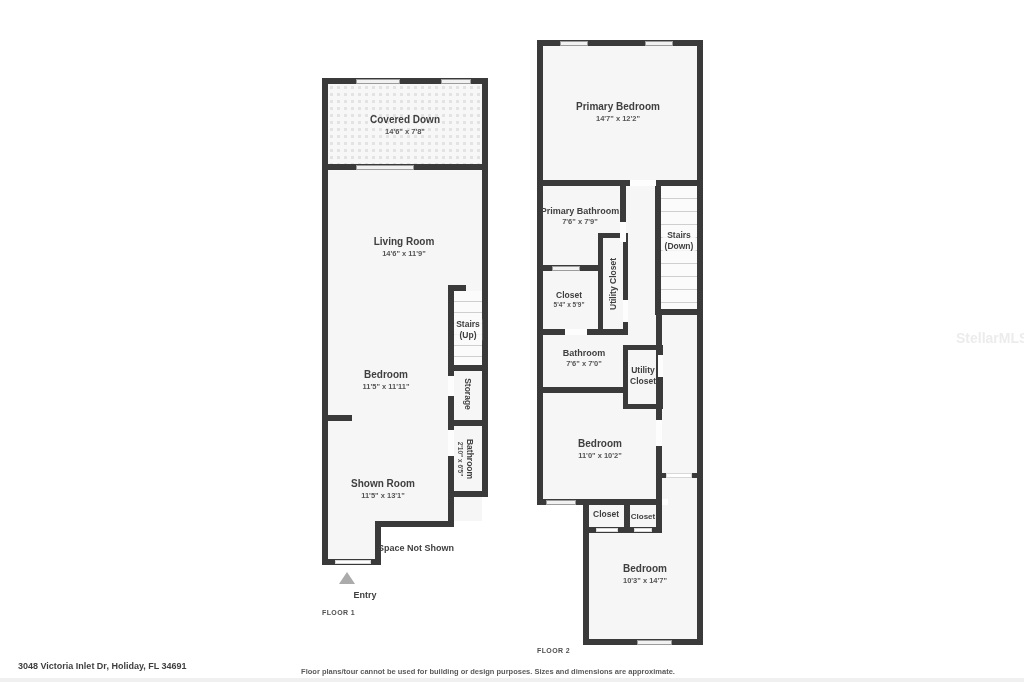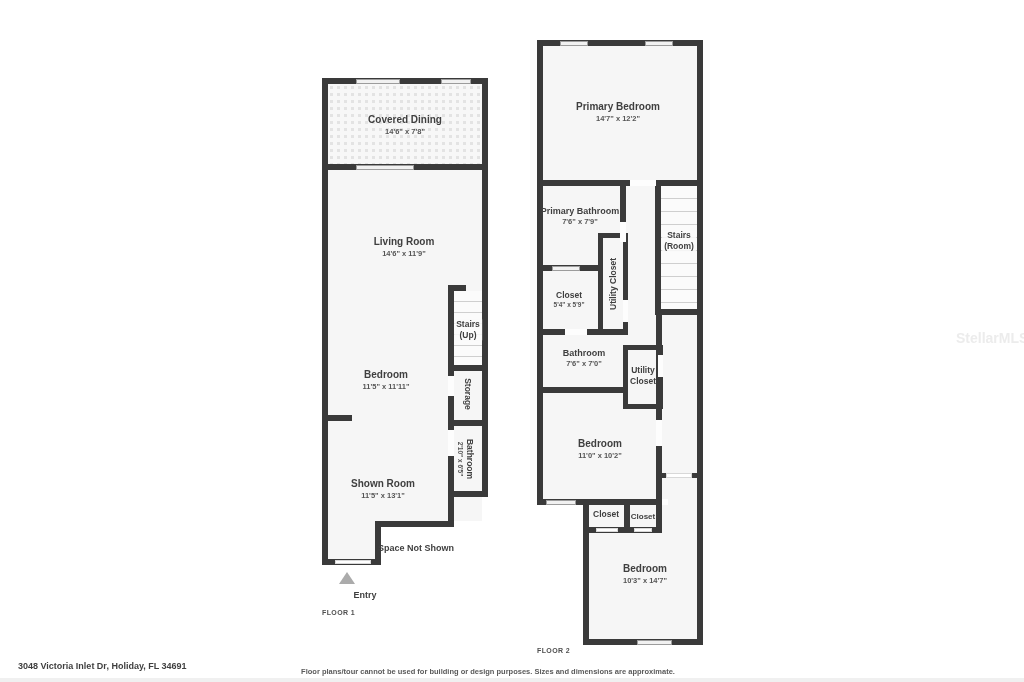--- a/index.html
+++ b/index.html
@@ -66,21 +66,21 @@
     <i class="win" style="left:356px;top:79px;width:44px;height:5px"></i>
     <i class="win" style="left:441px;top:79px;width:30px;height:5px"></i>
     <i class="win" style="left:356px;top:165px;width:58px;height:5px"></i>
     <i class="gap" style="left:448px;top:376px;width:6px;height:20px"></i>
     <i class="gap" style="left:448px;top:430px;width:6px;height:26px"></i>
     <i class="open" style="left:335px;top:560px;width:36px;height:4px"></i>
 
     <i class="treads" style="left:454px;top:291px;width:28px;height:74px"></i>
 
     <div class="lbl" style="left:405px;top:125px">
-      <div class="nm">Covered Dining</div>
+      <div class="nm">Covered Down</div>
       <div class="dm">14'6" x 7'8"</div>
     </div>
     <div class="lbl" style="left:404px;top:247px">
       <div class="nm">Living Room</div>
       <div class="dm">14'6" x 11'9"</div>
     </div>
     <div class="lbl" style="left:386px;top:380px">
       <div class="nm">Bedroom</div>
       <div class="dm">11'5" x 11'11"</div>
     </div>
@@ -164,21 +164,21 @@
     </div>
     <div class="lbl" style="left:580px;top:216px">
       <div class="nm2">Primary Bathroom</div>
       <div class="dm">7'6" x 7'9"</div>
     </div>
     <div class="lbl vccw" style="left:613px;top:284px">
       <div class="nm3">Utility Closet</div>
     </div>
     <div class="lbl stairlbl" style="left:679px;top:241px">
       <div class="nm3">Stairs</div>
-      <div class="nm3">(Room)</div>
+      <div class="nm3">(Down)</div>
     </div>
     <div class="lbl" style="left:569px;top:299px">
       <div class="nm3">Closet</div>
       <div class="dm" style="font-size:6.5px">5'4" x 5'9"</div>
     </div>
     <div class="lbl" style="left:584px;top:358px">
       <div class="nm2">Bathroom</div>
       <div class="dm">7'6" x 7'0"</div>
     </div>
     <div class="lbl" style="left:643px;top:376px">

